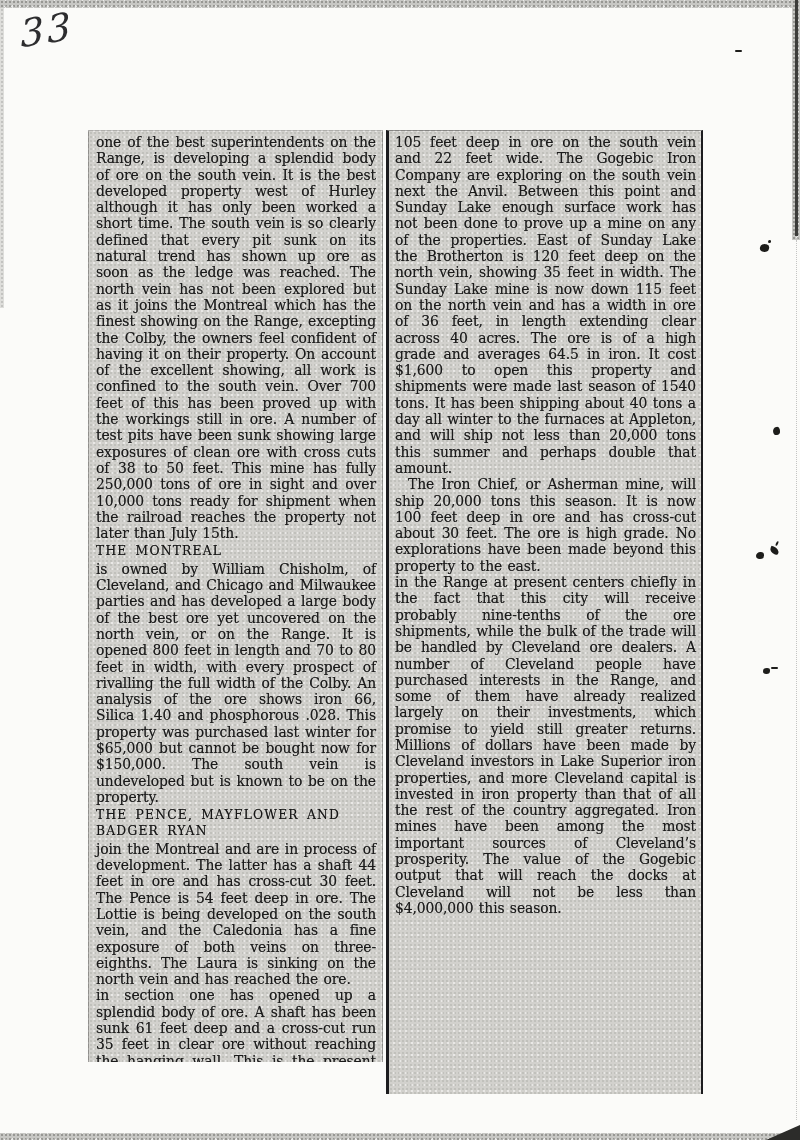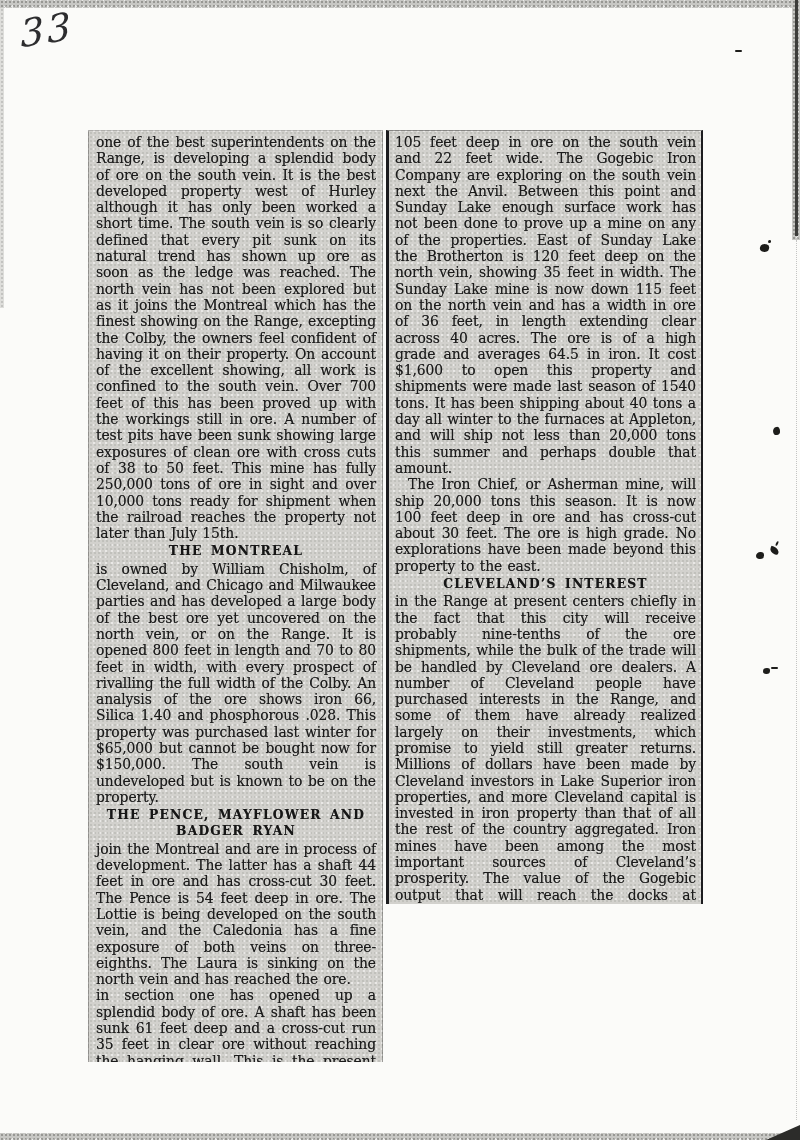--- a/index.html
+++ b/index.html
@@ -39,27 +39,27 @@
     background-size:4px 4px,6px 6px;
     background-position:0 0,2px 3px;
   }
   .col{box-sizing:border-box;overflow:hidden;color:#1b1b1b;
     font-size:13.9px;line-height:16.3px;
     text-shadow:0 0 0.5px rgba(25,25,25,0.55);}
   .col-left{width:295px;height:932px;padding:3px 6px 0 7px;
     border-left:1px solid rgba(20,20,20,0.35);
     border-top:1px solid rgba(20,20,20,0.18);
     border-right:1px solid rgba(20,20,20,0.3);}
-  .col-right{width:317px;height:774px;padding:3px 5px 0 6px;
+  .col-right{width:317px;height:964px;padding:3px 5px 0 6px;
     border-left:3px solid #1c1c1f;
     border-right:2px solid #1c1c1f;
     border-top:1px solid rgba(20,20,20,0.4);}
   .para{margin:0;text-align:justify;letter-spacing:-0.1px;word-spacing:1px;}
   .para.indent{text-indent:13px;}
-  .headline{margin:2px 0 1px;text-align:center;font-weight:bold;
+  .headline{margin:2px 0 1px;font-weight:normal;
     font-size:12.3px;letter-spacing:1.2px;word-spacing:3px;color:#161616;}
 
   
   .speck{position:absolute;background:#1d1d1b;border-radius:55% 40% 50% 45%;}
   .sp1{left:735px;top:50px;width:7px;height:2px;border-radius:1px;}
   .sp2{left:760px;top:244px;width:9px;height:8px;transform:rotate(15deg);}
   .sp2b{left:768px;top:240px;width:3px;height:3px;}
   .sp3{left:773px;top:427px;width:7px;height:8px;transform:rotate(-10deg);}
   .sp4{left:756px;top:552px;width:8px;height:7px;}
   .sp5{left:770px;top:547px;width:9px;height:7px;border-radius:10% 80% 30% 70%;transform:rotate(20deg);}
@@ -87,21 +87,20 @@
         <p class="para">one of the best superintendents on the Range, is developing a splendid body of ore on the south vein.  It is the best developed property west of Hurley although it has only been worked a short time.  The south vein is so clearly defined that every pit sunk on its natural trend has shown up ore as soon as the ledge was reached.  The north vein has not been explored but as it joins the Montreal which has the finest showing on the Range, excepting the Colby, the owners feel confident of having it on their property.  On account of the excellent showing, all work is confined to the south vein.  Over 700 feet of this has been proved up with the workings still in ore.  A number of test pits have been sunk showing large exposures of clean ore with cross cuts of 38 to 50 feet.  This mine has fully 250,000 tons of ore in sight and over 10,000 tons ready for shipment when the railroad reaches the property not later than July 15th.</p>
         <div class="headline">THE MONTREAL</div>
         <p class="para">is owned by William Chisholm, of Cleveland, and Chicago and Milwaukee parties and has developed a large body of the best ore yet uncovered on the north vein, or on the Range.  It is opened 800 feet in length and 70 to 80 feet in width, with every prospect of rivalling the full width of the Colby.  An analysis of the ore shows iron 66, Silica 1.40 and phosphorous .028.  This property was purchased last winter for $65,000 but cannot be bought now for $150,000.  The south vein is undeveloped but is known to be on the property.</p>
         <div class="headline">THE PENCE, MAYFLOWER AND BADGER RYAN</div>
         <p class="para">join the Montreal and are in process of development.  The latter has a shaft 44 feet in ore and has cross-cut 30 feet.  The Pence is 54 feet deep in ore.  The Lottie is being developed on the south vein, and the Caledonia has a fine exposure of both veins on three-eighths.  The Laura is sinking on the north vein and has reached the ore.</p>
         <p class="para">in section one has opened up a splendid body of ore.  A shaft has been sunk 61 feet deep and a cross-cut run 35 feet in clear ore without reaching the hanging wall.  This is the present limit of the development to the west, and is nine miles west of the Montreal River.</p>
       </div>
     <div class="col col-right newsprint">
         <p class="para">105 feet deep in ore on the south vein and 22 feet wide.  The Gogebic Iron Company are exploring on the south vein next the Anvil.  Between this point and Sunday Lake enough surface work has not been done to prove up a mine on any of the properties.  East of Sunday Lake the Brotherton is 120 feet deep on the north vein, showing 35 feet in width.  The Sunday Lake mine is now down 115 feet on the north vein and has a width in ore of 36 feet, in length extending clear across 40 acres.  The ore is of a high grade and averages 64.5 in iron.  It cost $1,600 to open this property and shipments were made last season of 1540 tons.  It has been shipping about 40 tons a day all winter to the furnaces at Appleton, and will ship not less than 20,000 tons this summer and perhaps double that amount.</p>
         <p class="para indent">The Iron Chief, or Asherman mine, will ship 20,000 tons this season.  It is now 100 feet deep in ore and has cross-cut about 30 feet.  The ore is high grade.  No explorations have been made beyond this property to the east.</p>
-        <div class="headline">CLEVELAND’S INTEREST</div>
         <p class="para">in the Range at present centers chiefly in the fact that this city will receive probably nine-tenths of the ore shipments, while the bulk of the trade will be handled by Cleveland ore dealers.  A number of Cleveland people have purchased interests in the Range, and some of them have already realized largely on their investments, which promise to yield still greater returns.  Millions of dollars have been made by Cleveland investors in Lake Superior iron properties, and more Cleveland capital is invested in iron property than that of all the rest of the country aggregated.  Iron mines have been among the most important sources of Cleveland’s prosperity.  The value of the Gogebic output that will reach the docks at Cleveland will not be less than $4,000,000 this season.</p>
       </div>
   </div>
 
   <div class="speck sp1"></div>
   <div class="speck sp2"></div>
   <div class="speck sp2b"></div>
   <div class="speck sp3"></div>
   <div class="speck sp4"></div>
   <div class="speck sp5"></div>

